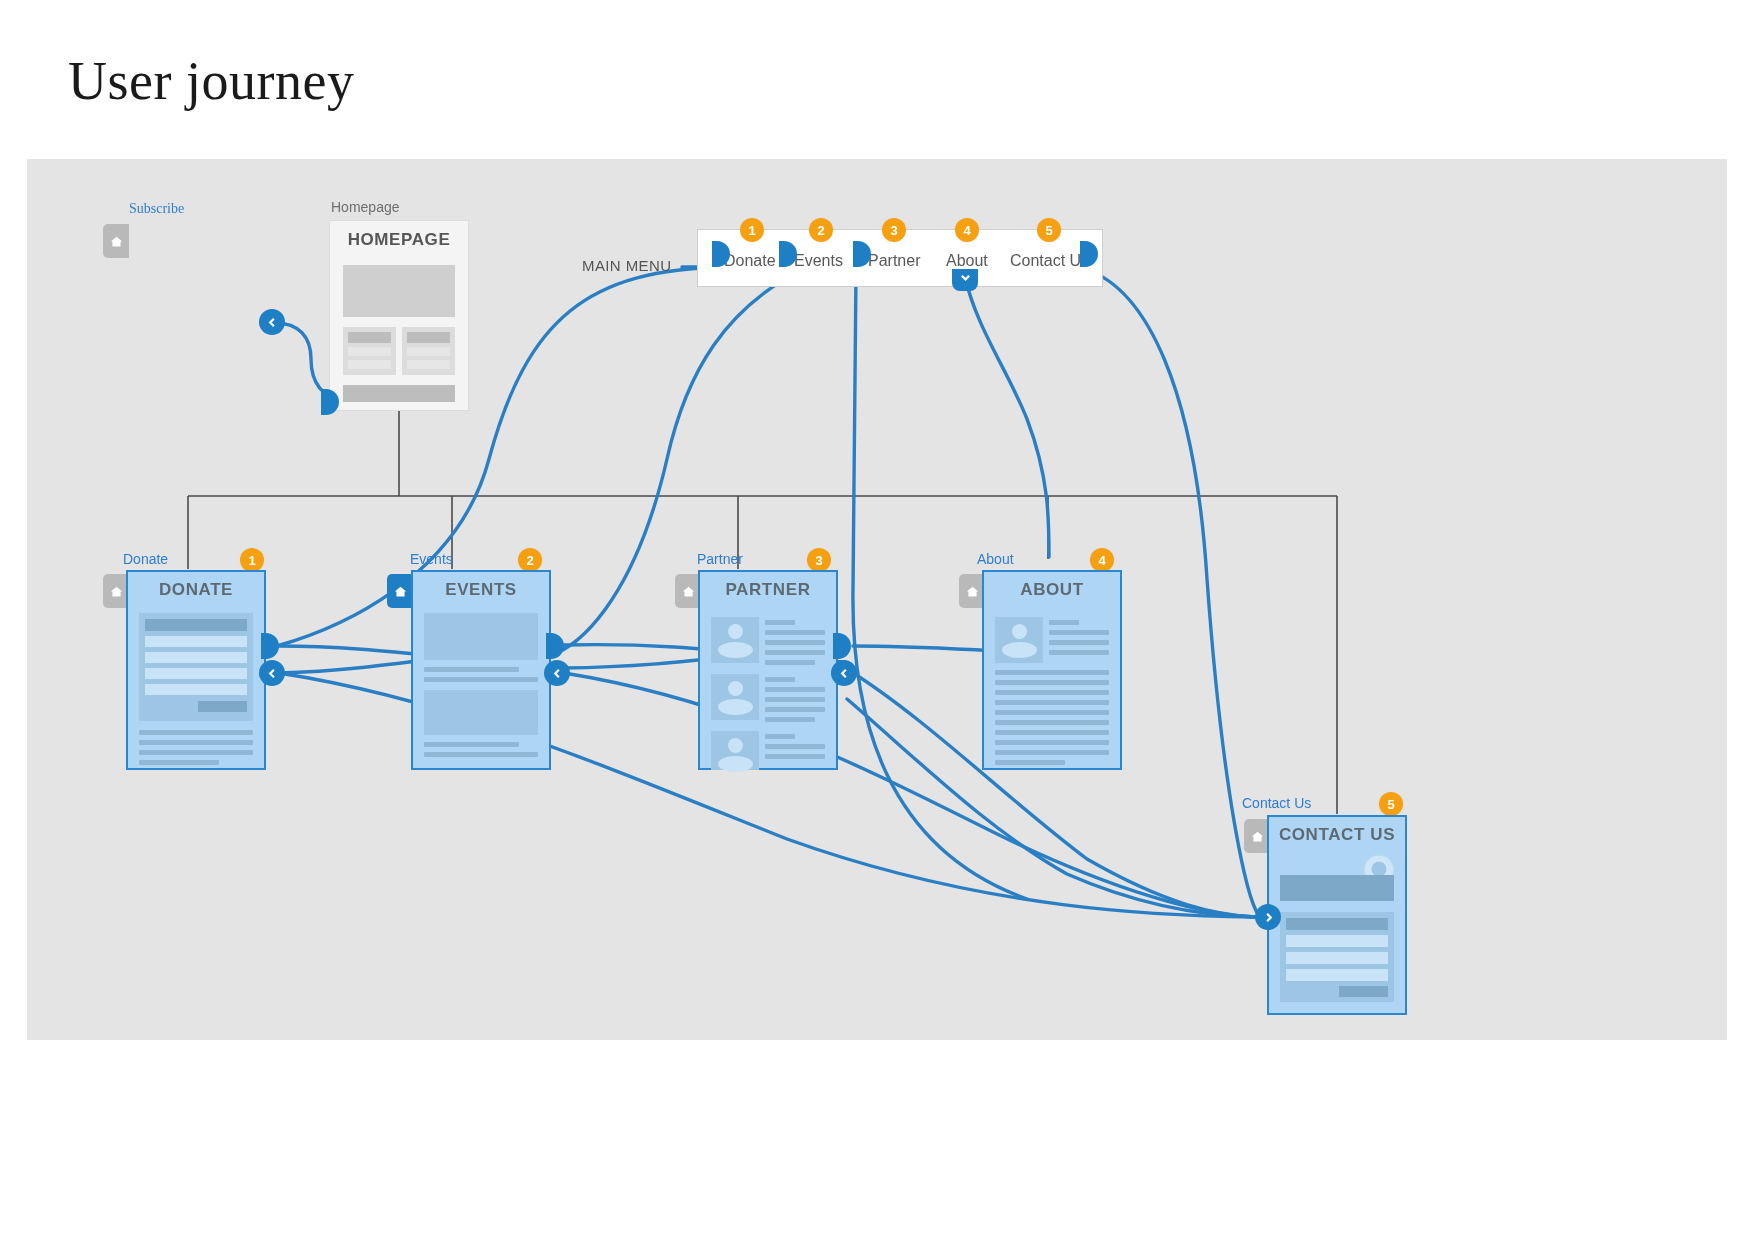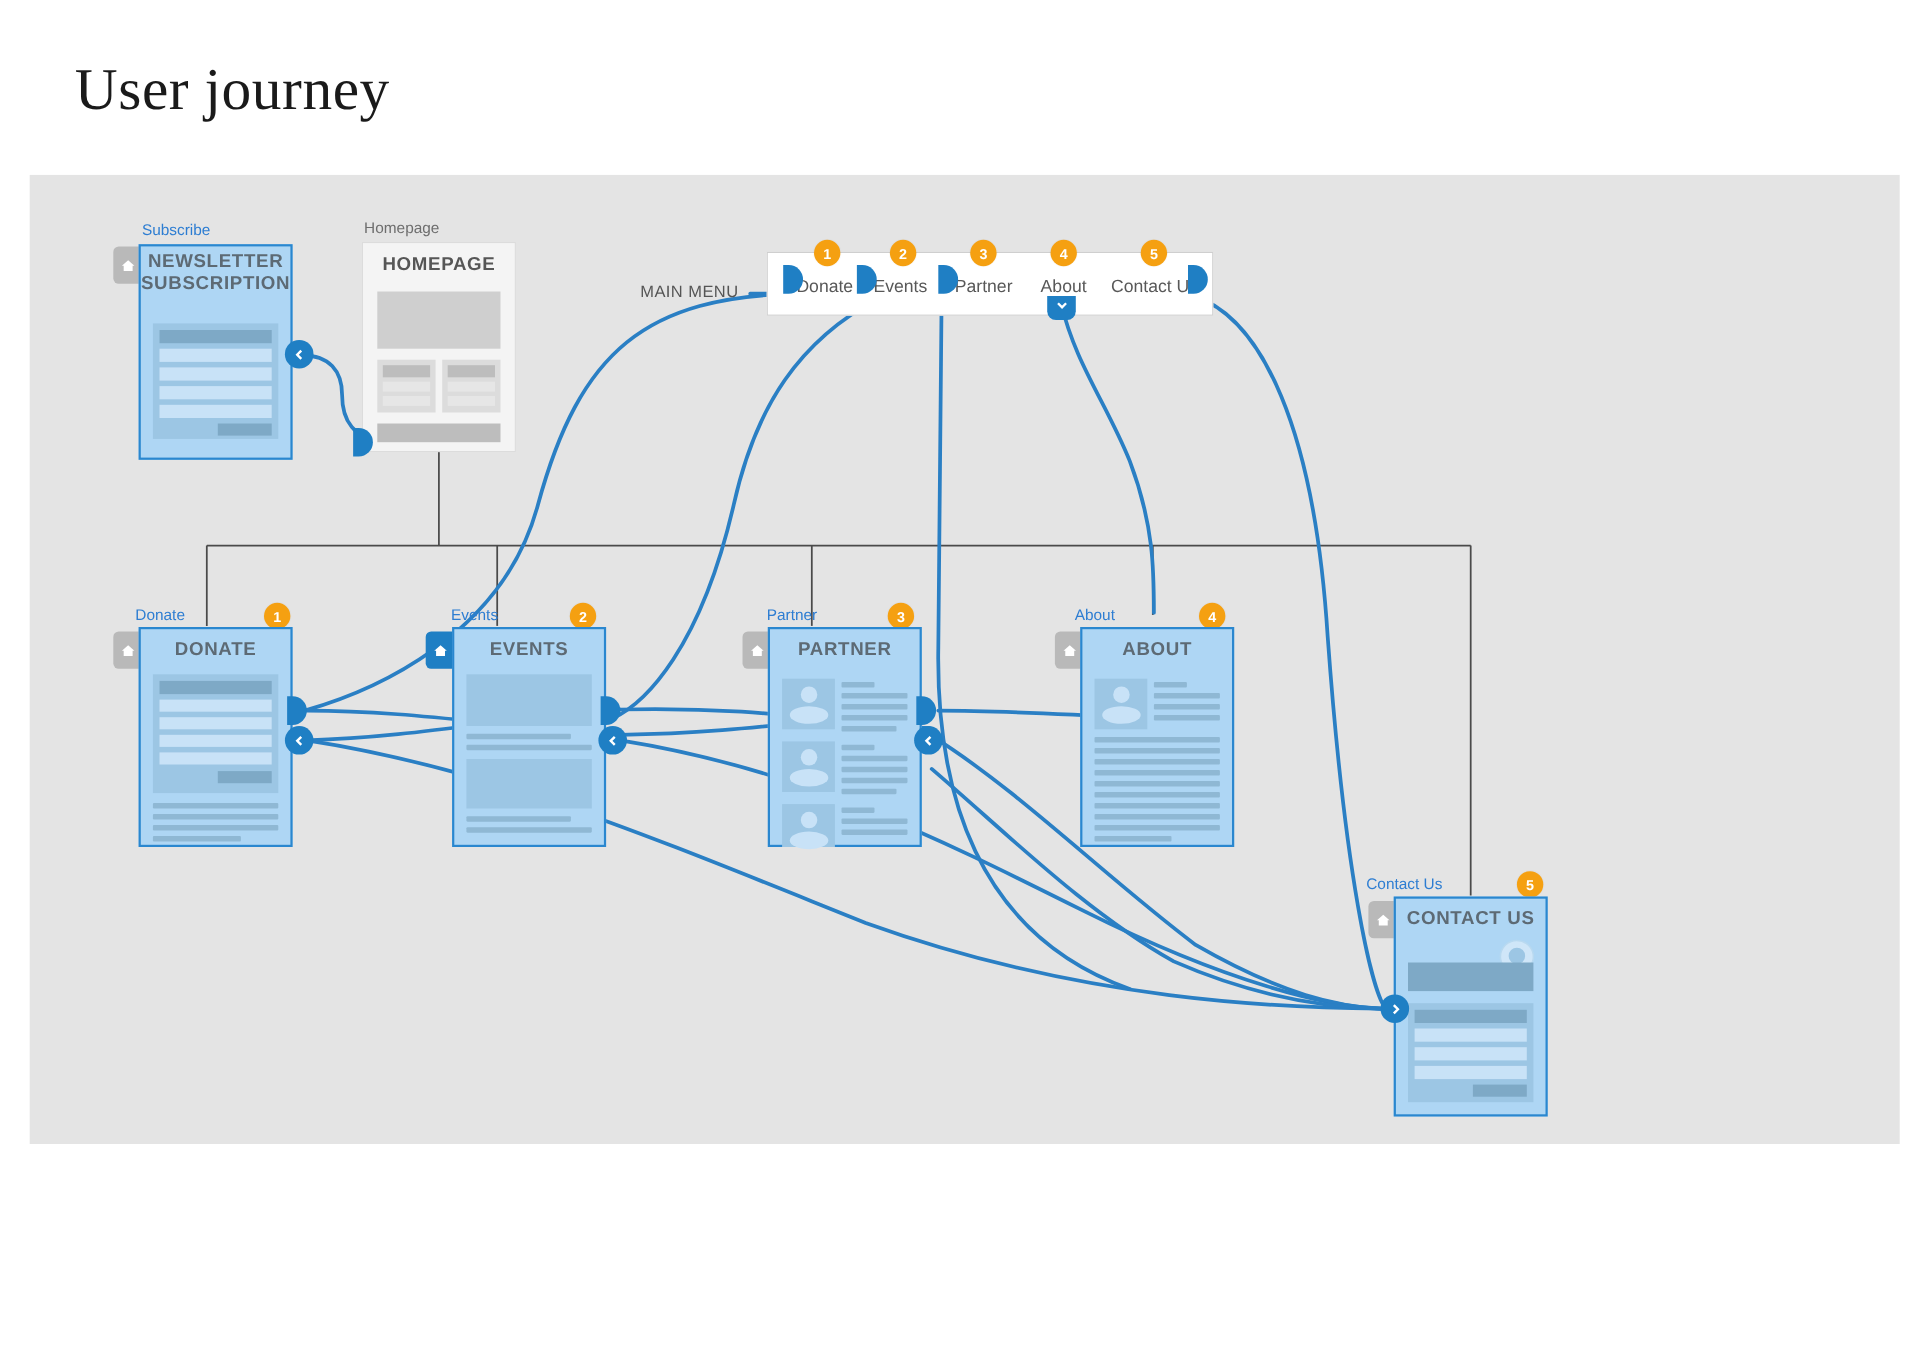--- a/index.html
+++ b/index.html
@@ -177,39 +177,25 @@
         <polyline points="2,4 6,8 10,4"></polyline>
       </svg>
   </div>
 
   <div class="num-badge" style="left:713px;top:59px;">1</div>
   <div class="num-badge" style="left:782px;top:59px;">2</div>
   <div class="num-badge" style="left:855px;top:59px;">3</div>
   <div class="num-badge" style="left:928px;top:59px;">4</div>
   <div class="num-badge" style="left:1010px;top:59px;">5</div>
 
-  <div class="node-label" style="left:102px;top:42px;">Subscribe</div>
+  <div class="node-label" style="left:102px;top:42px;font-family:Liberation Serif, serif;">Subscribe</div>
   <div class="home-badge" style="left:76px;top:65px;">
     <svg viewBox="0 0 16 16">
         <path d="M8 2 L15 8 h-2 v6 H3 V8 H1 Z"></path>
       </svg>
-  </div>
-  <div class="card blue" style="left:99px;top:63px;width:140px;height:196px;">
-    <div class="sheet"></div>
-    <div class="title two-line">
-      <span>NEWSLETTER</span><br>
-      <span>SUBSCRIPTION</span>
-    </div>
-    <div class="wf panel" style="left:13px;top:72px;width:114px;height:105px;"></div>
-    <div class="wf bar-dk" style="left:19px;top:78px;width:102px;height:12px;"></div>
-    <div class="wf bar-lt" style="left:19px;top:95px;width:102px;height:12px;"></div>
-    <div class="wf bar-lt" style="left:19px;top:112px;width:102px;height:12px;"></div>
-    <div class="wf bar-lt" style="left:19px;top:129px;width:102px;height:12px;"></div>
-    <div class="wf bar-lt" style="left:19px;top:146px;width:102px;height:12px;"></div>
-    <div class="wf bar-dk" style="left:72px;top:163px;width:49px;height:11px;"></div>
   </div>
   <div class="nub chev" style="left:232px;top:150px;">
     <svg viewBox="0 0 12 12">
         <polyline points="7.5,2 3.5,6 7.5,10"></polyline>
       </svg>
   </div>
 
   <div class="node-label muted" style="left:304px;top:40px;">Homepage</div>
   <div class="card gray" style="left:302px;top:61px;width:140px;height:191px;">
     <div class="sheet"></div>

